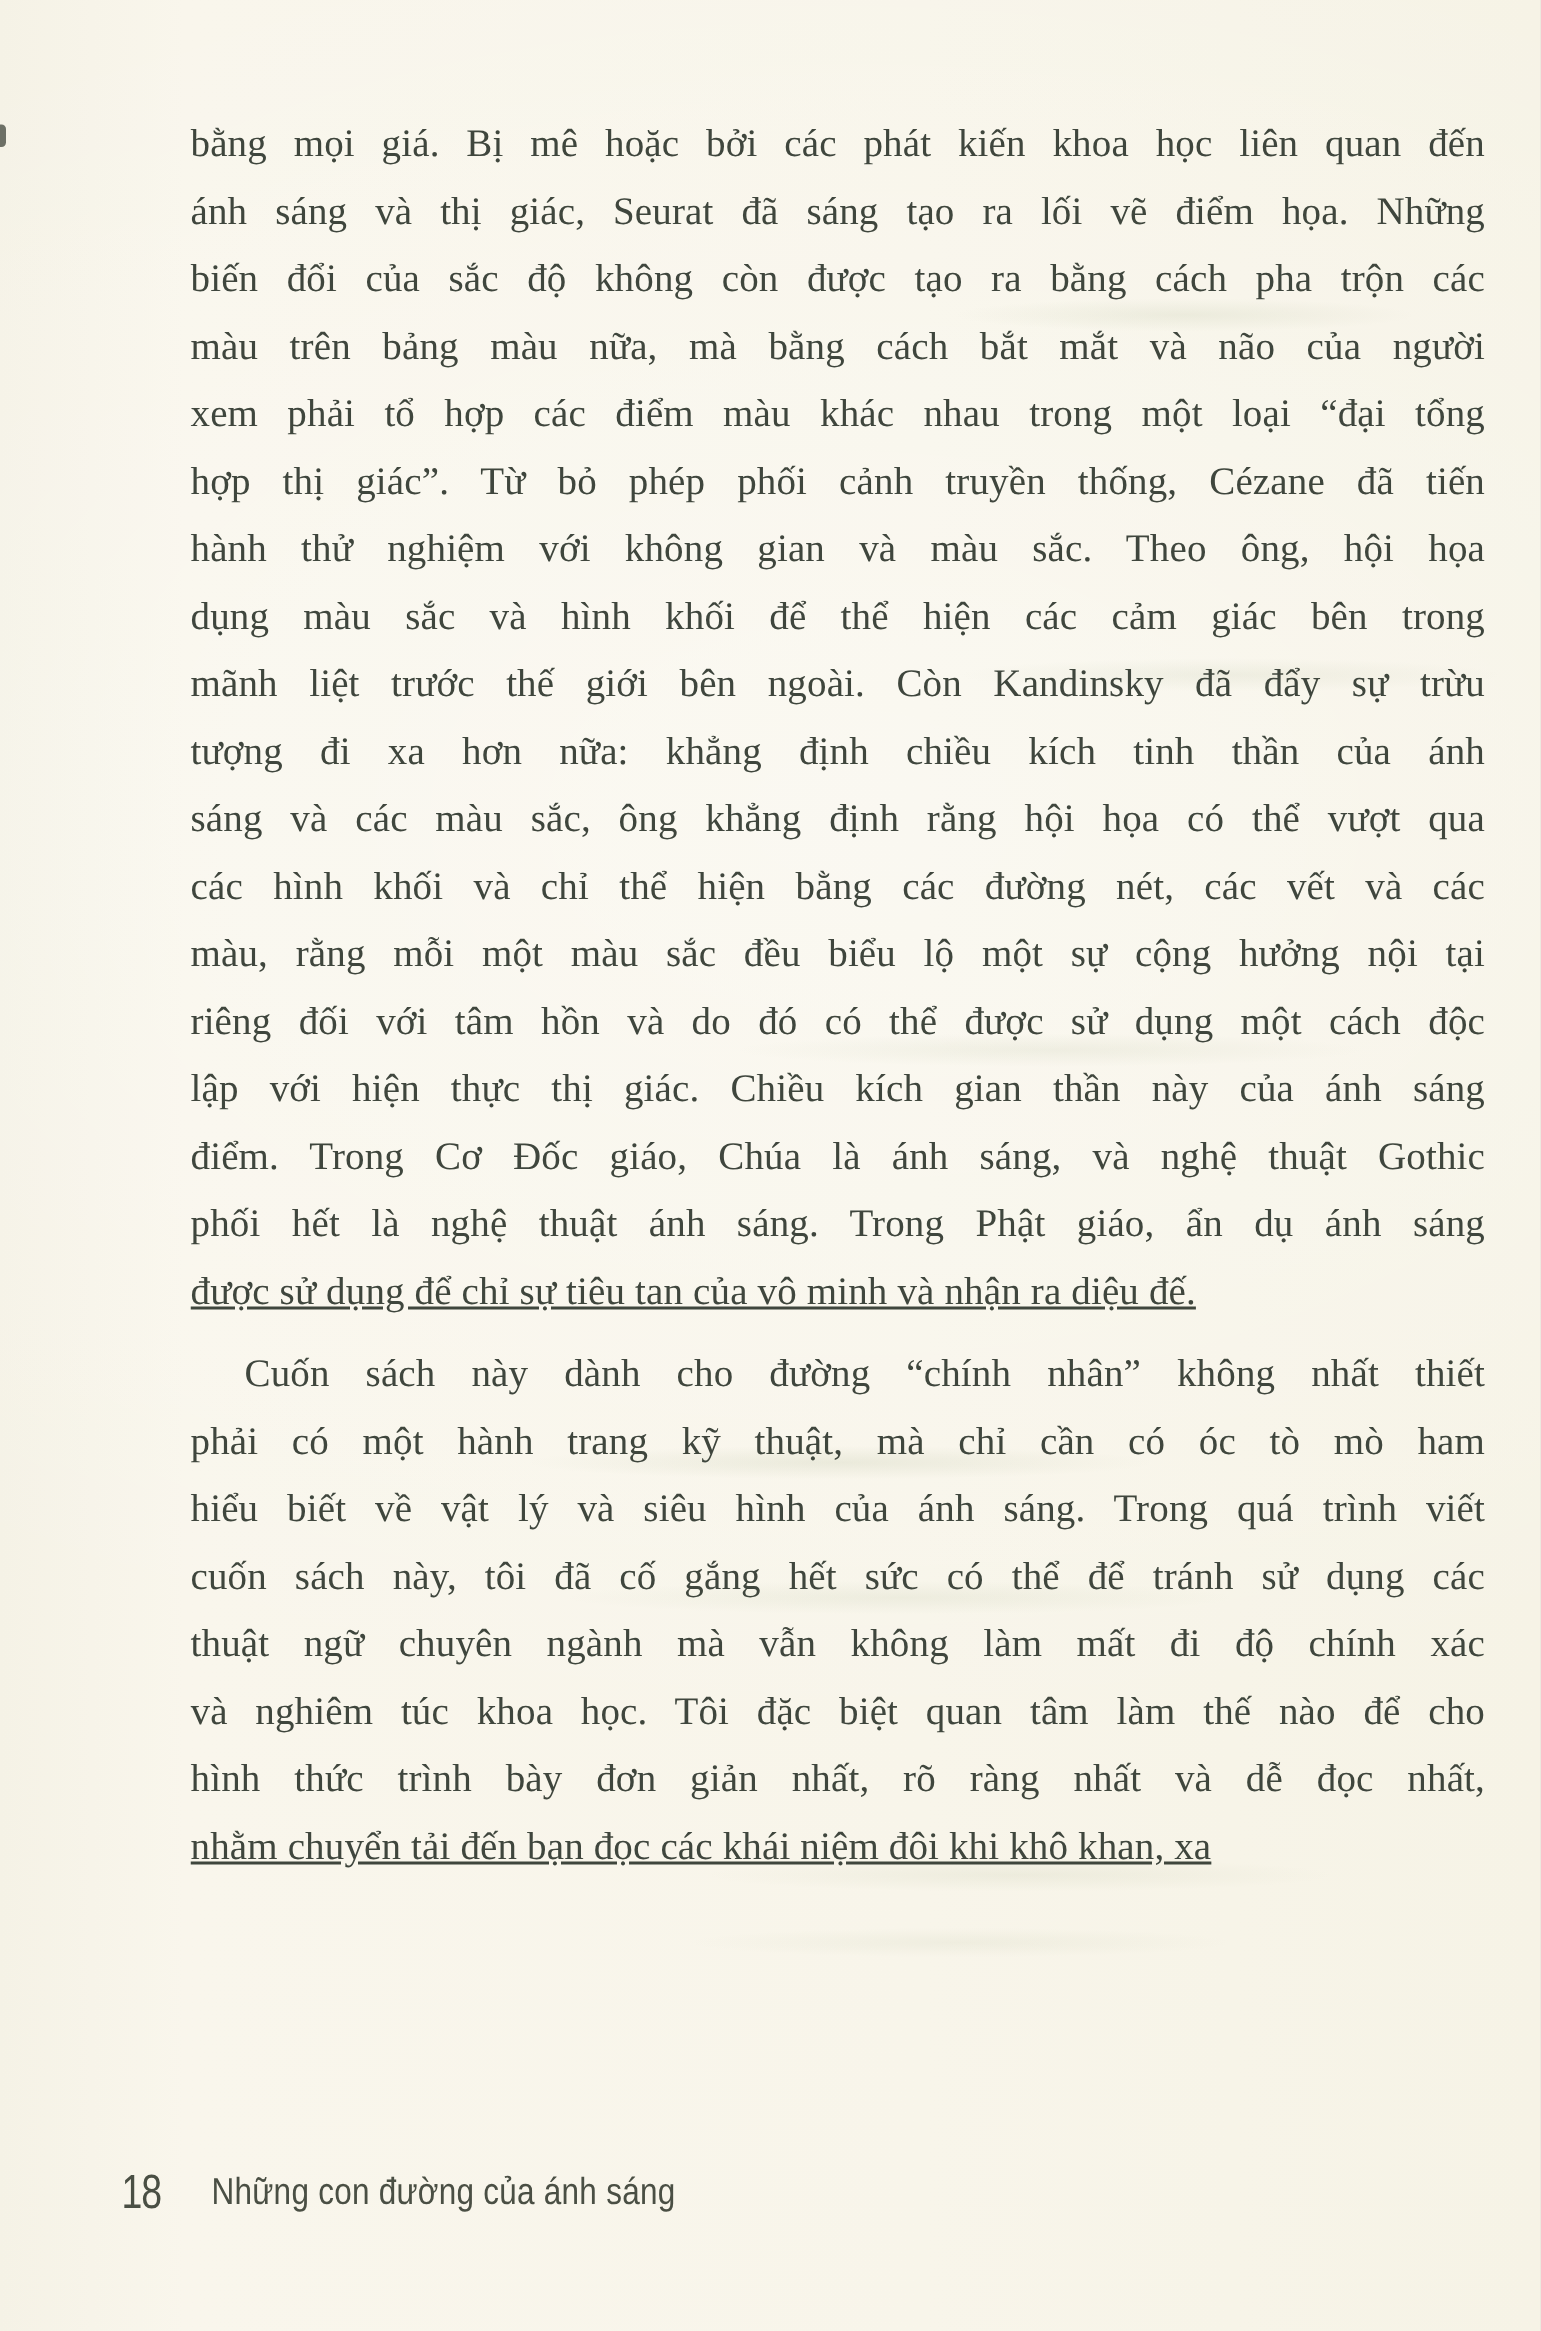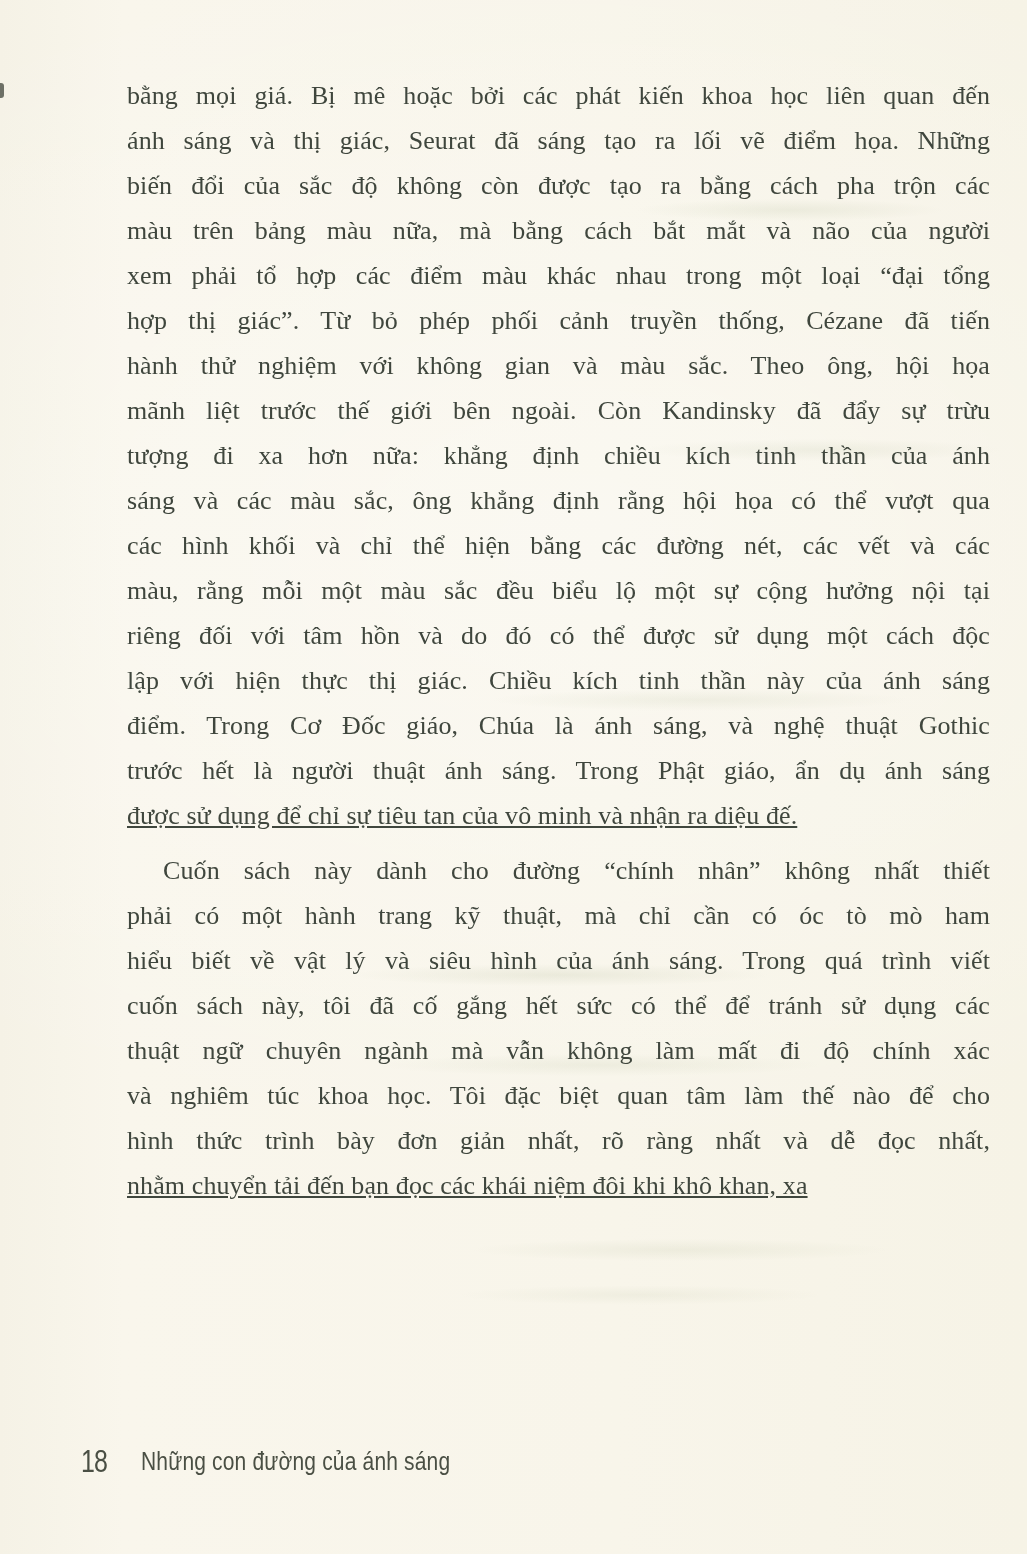--- a/index.html
+++ b/index.html
@@ -85,29 +85,30 @@
 
   <div class="text-block">
     <div class="para">
         <div class="line">bằng mọi giá. Bị mê hoặc bởi các phát kiến khoa học liên quan đến</div>
         <div class="line">ánh sáng và thị giác, Seurat đã sáng tạo ra lối vẽ điểm họa. Những</div>
         <div class="line">biến đổi của sắc độ không còn được tạo ra bằng cách pha trộn các</div>
         <div class="line">màu trên bảng màu nữa, mà bằng cách bắt mắt và não của người</div>
         <div class="line">xem phải tổ hợp các điểm màu khác nhau trong một loại “đại tổng</div>
         <div class="line">hợp thị giác”. Từ bỏ phép phối cảnh truyền thống, Cézane đã tiến</div>
         <div class="line">hành thử nghiệm với không gian và màu sắc. Theo ông, hội họa</div>
+        <div class="line">dụng màu sắc và hình khối để thể hiện các cảm giác bên trong</div>
         <div class="line">mãnh liệt trước thế giới bên ngoài. Còn Kandinsky đã đẩy sự trừu</div>
         <div class="line">tượng đi xa hơn nữa: khẳng định chiều kích tinh thần của ánh</div>
         <div class="line">sáng và các màu sắc, ông khẳng định rằng hội họa có thể vượt qua</div>
         <div class="line">các hình khối và chỉ thể hiện bằng các đường nét, các vết và các</div>
         <div class="line">màu, rằng mỗi một màu sắc đều biểu lộ một sự cộng hưởng nội tại</div>
         <div class="line">riêng đối với tâm hồn và do đó có thể được sử dụng một cách độc</div>
-        <div class="line">lập với hiện thực thị giác. Chiều kích tinh thần này của ánh sáng</div>
+        <div class="line">lập với hiện thực thị giác. Chiều kích gian thần này của ánh sáng</div>
         <div class="line">điểm. Trong Cơ Đốc giáo, Chúa là ánh sáng, và nghệ thuật Gothic</div>
-        <div class="line">trước hết là người thuật ánh sáng. Trong Phật giáo, ẩn dụ ánh sáng</div>
+        <div class="line">phối hết là nghệ thuật ánh sáng. Trong Phật giáo, ẩn dụ ánh sáng</div>
         <div class="line para-end">được sử dụng để chỉ sự tiêu tan của vô minh và nhận ra diệu đế.</div>
       </div>
     <div class="para indent-first">
         <div class="line">Cuốn sách này dành cho đường “chính nhân” không nhất thiết</div>
         <div class="line">phải có một hành trang kỹ thuật, mà chỉ cần có óc tò mò ham</div>
         <div class="line">hiểu biết về vật lý và siêu hình của ánh sáng. Trong quá trình viết</div>
         <div class="line">cuốn sách này, tôi đã cố gắng hết sức có thể để tránh sử dụng các</div>
         <div class="line">thuật ngữ chuyên ngành mà vẫn không làm mất đi độ chính xác</div>
         <div class="line">và nghiêm túc khoa học. Tôi đặc biệt quan tâm làm thế nào để cho</div>
         <div class="line">hình thức trình bày đơn giản nhất, rõ ràng nhất và dễ đọc nhất,</div>

